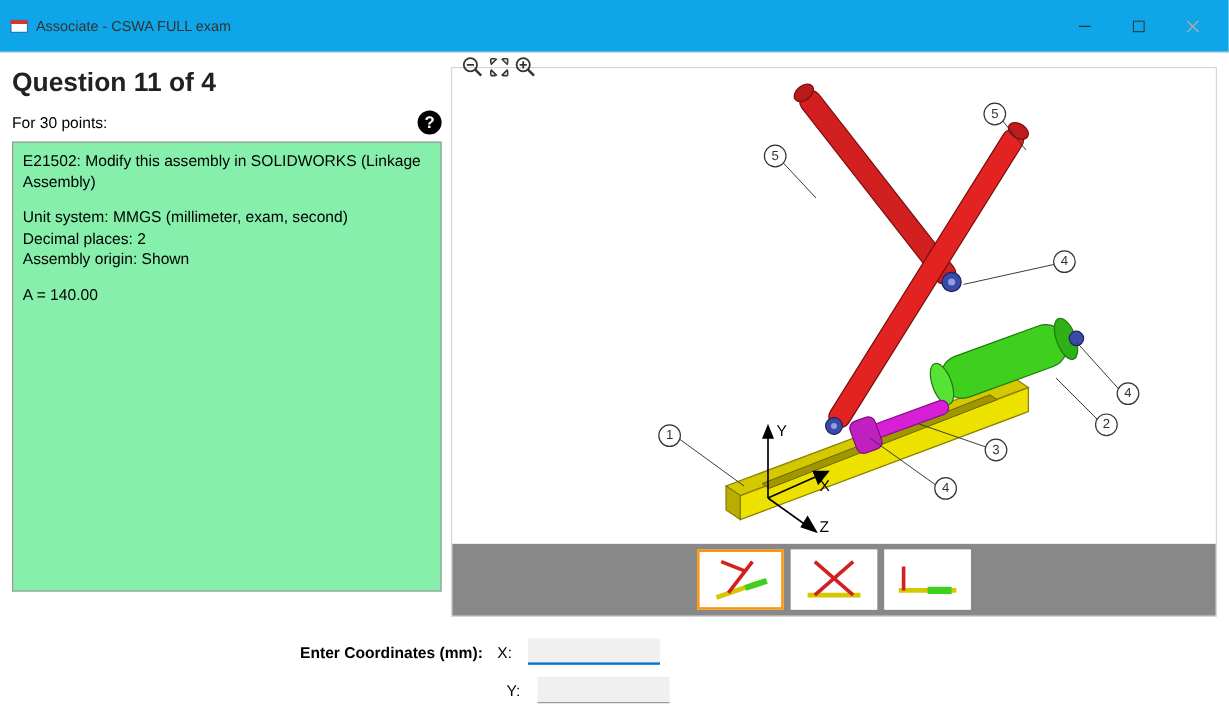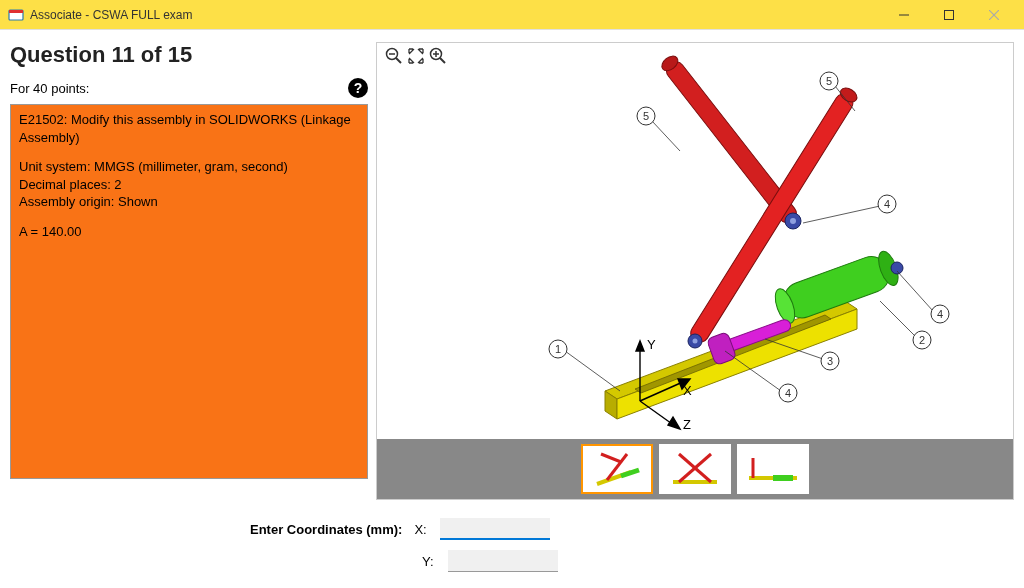--- a/index.html
+++ b/index.html
@@ -5,25 +5,25 @@
     * { box-sizing: border-box; margin: 0; padding: 0; }
     body {
       font-family: 'Segoe UI', Tahoma, Arial, sans-serif;
       font-size: 13px;
       background: #fff;
       width: 1024px;
       height: 588px;
       overflow: hidden;
     }
     .titlebar {
-      height: 30px;
+      height: 44px;
       display: flex;
       align-items: center;
       padding: 0 8px;
-      background: #fde047;
+      background: #0ea5e9;
       border-bottom: 1px solid #e0e0e0;
     }
     .titlebar-icon {
       width: 16px; height: 16px;
       margin-right: 6px;
       display: inline-flex;
       align-items: center;
       justify-content: center;
     }
     .titlebar-title { flex: 1; font-size: 12px; color: #333; }
@@ -70,21 +70,21 @@
       font-size: 14px;
       cursor: pointer;
     }
     .question-box {
       border: 1px solid #999;
       padding: 6px 8px;
       font-size: 13px;
       line-height: 1.35;
       height: 375px;
       overflow-y: auto;
-      background: #f97316;
+      background: #86efac;
     }
     .question-box p { margin-bottom: 12px; }
     .right-panel {
       flex: 1;
       display: flex;
       flex-direction: column;
       border: 1px solid #ccc;
     }
     .zoom-controls {
       position: absolute;
@@ -182,29 +182,29 @@
       <svg width="10" height="10" viewBox="0 0 10 10">
           <line x1="0" y1="0" x2="10" y2="10" stroke="#aaa" stroke-width="1.2"></line>
           <line x1="10" y1="0" x2="0" y2="10" stroke="#aaa" stroke-width="1.2"></line>
         </svg>
     </div>
   </div>
 </div>
 
 <div class="main-area">
   <div class="left-panel">
-    <div class="question-header">Question 11 of 15</div>
+    <div class="question-header">Question 11 of 4</div>
     <div class="points-row">
-      <span>For 40 points:</span>
+      <span>For 30 points:</span>
       <span class="help-icon">?</span>
     </div>
     <div class="question-box">
       <p>E21502:  Modify this assembly in SOLIDWORKS (Linkage Assembly)</p>
       <p>
-        <span>Unit system: MMGS (millimeter, gram, second)</span><br>
+        <span>Unit system: MMGS (millimeter, exam, second)</span><br>
         <span>Decimal places: 2</span><br>
         <span>Assembly origin: Shown</span>
       </p>
       <p>A = 140.00</p>
     </div>
   </div>
 
   <div class="right-panel">
     <div class="zoom-controls">
       <span class="zoom-btn">

